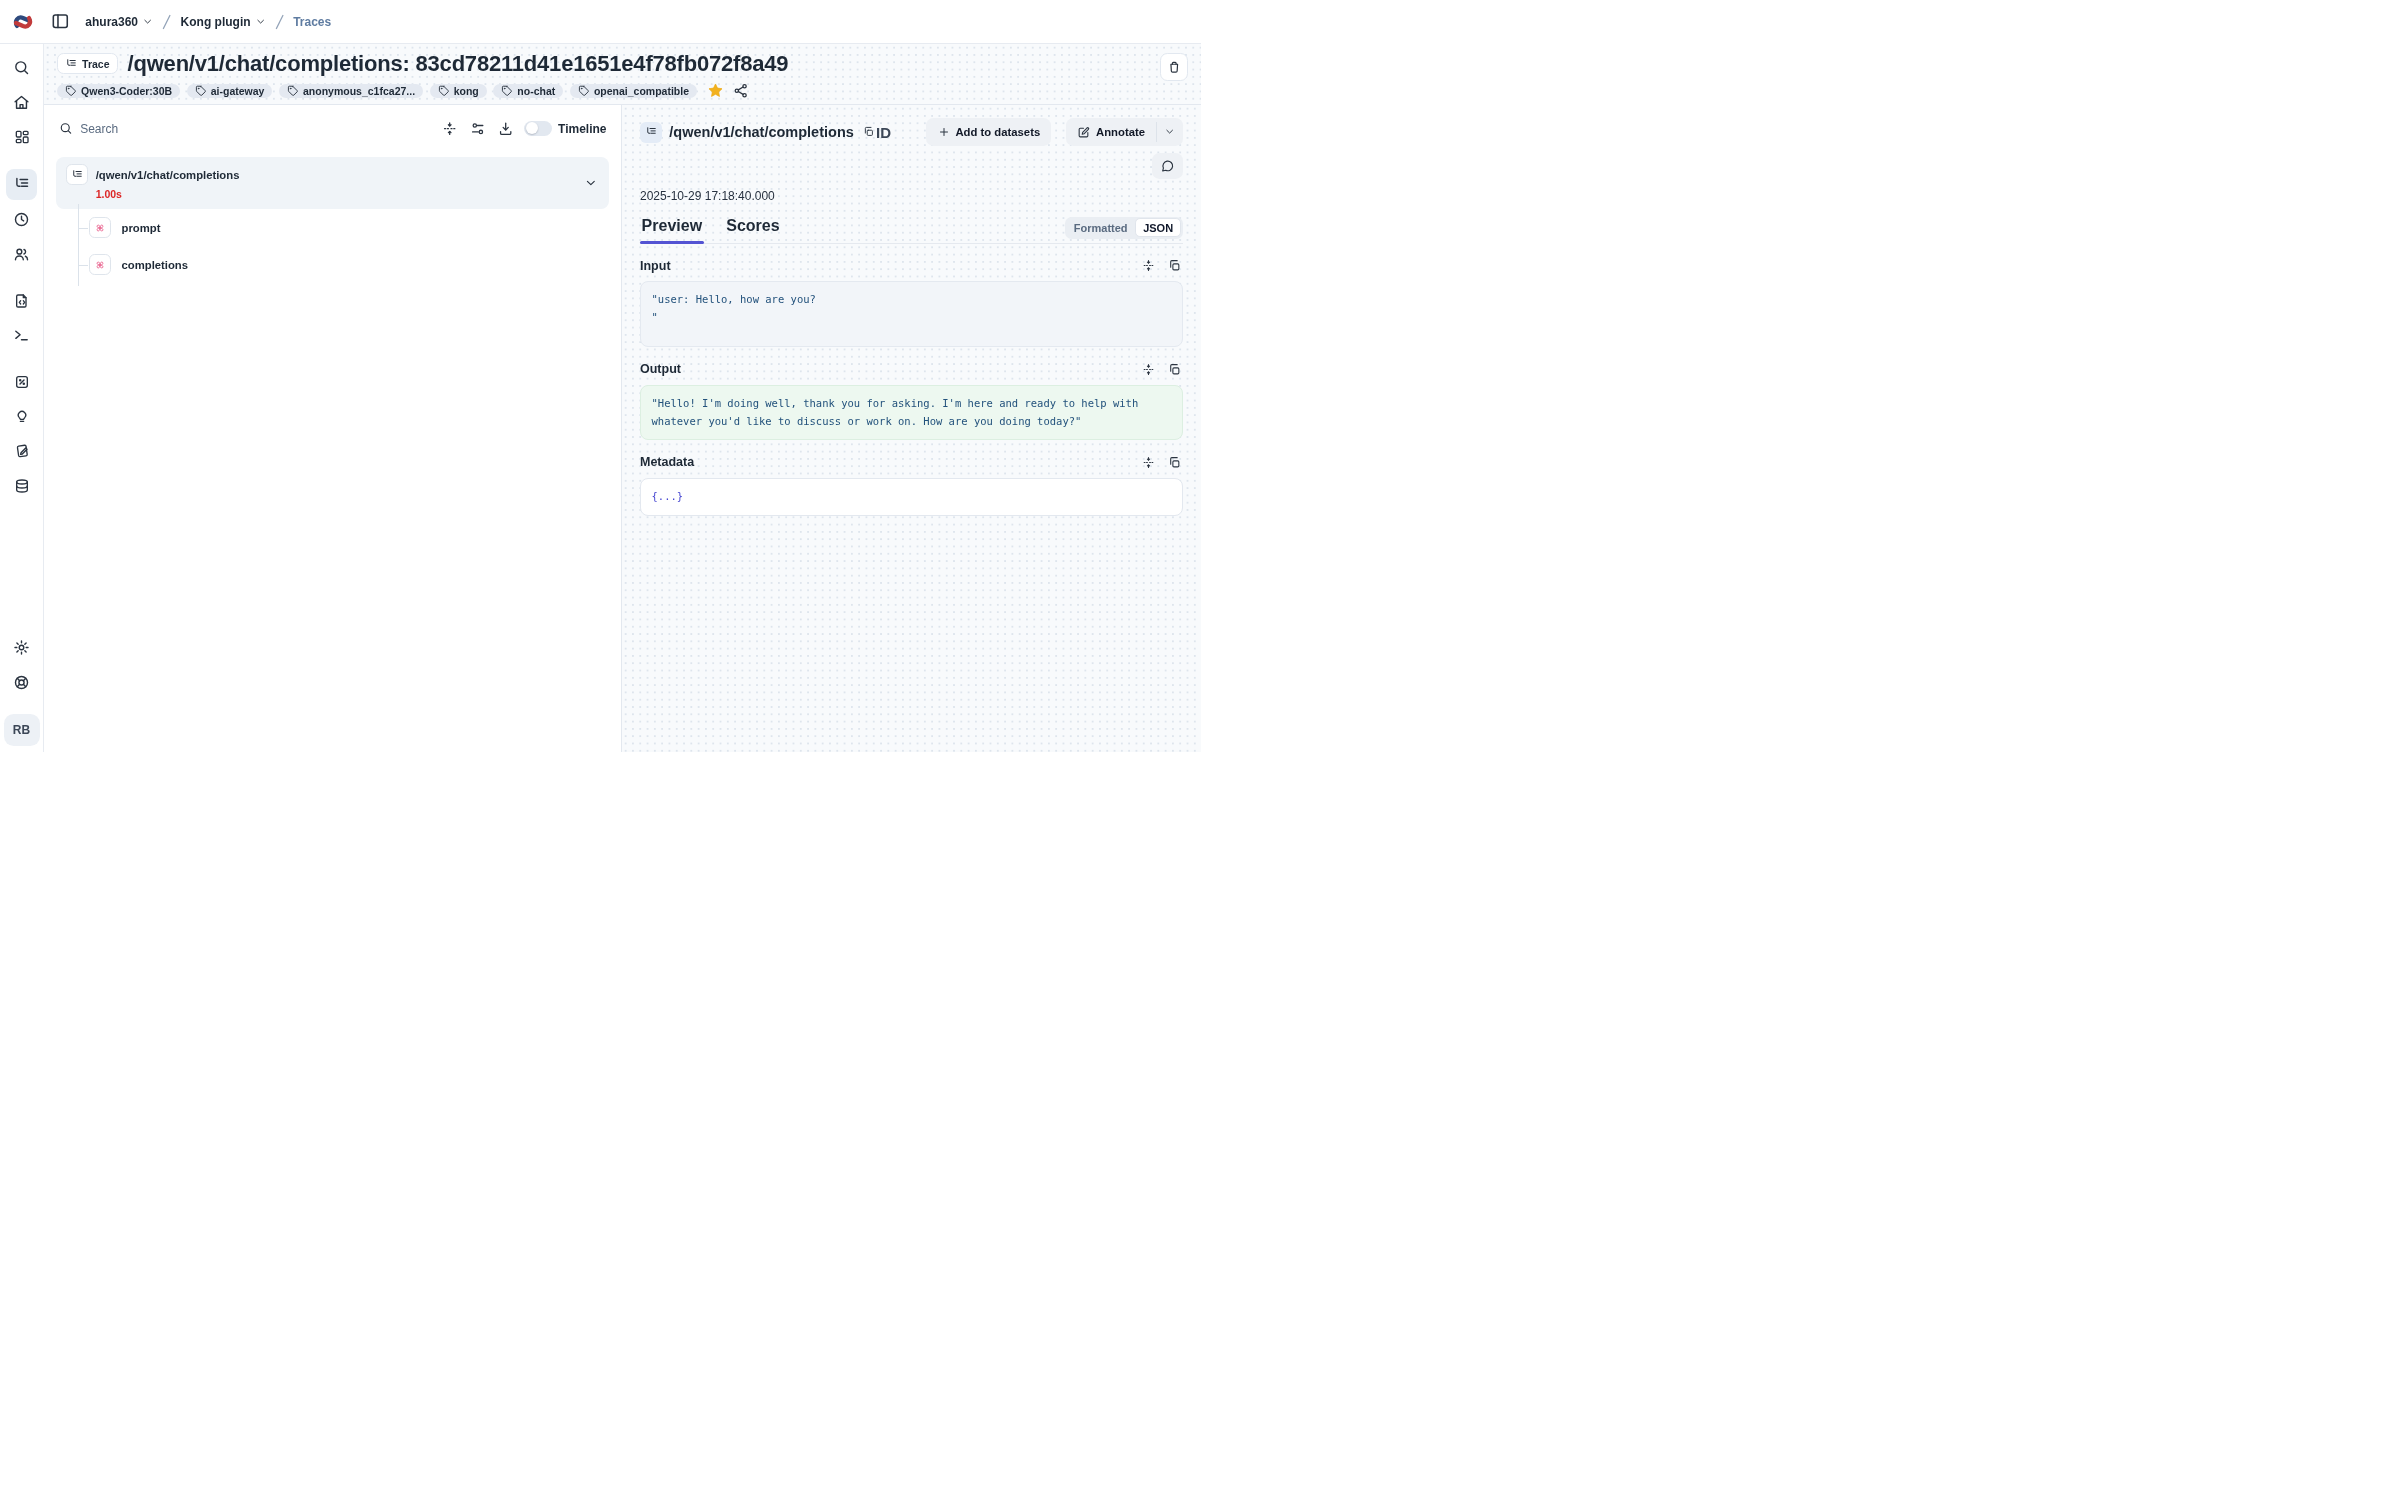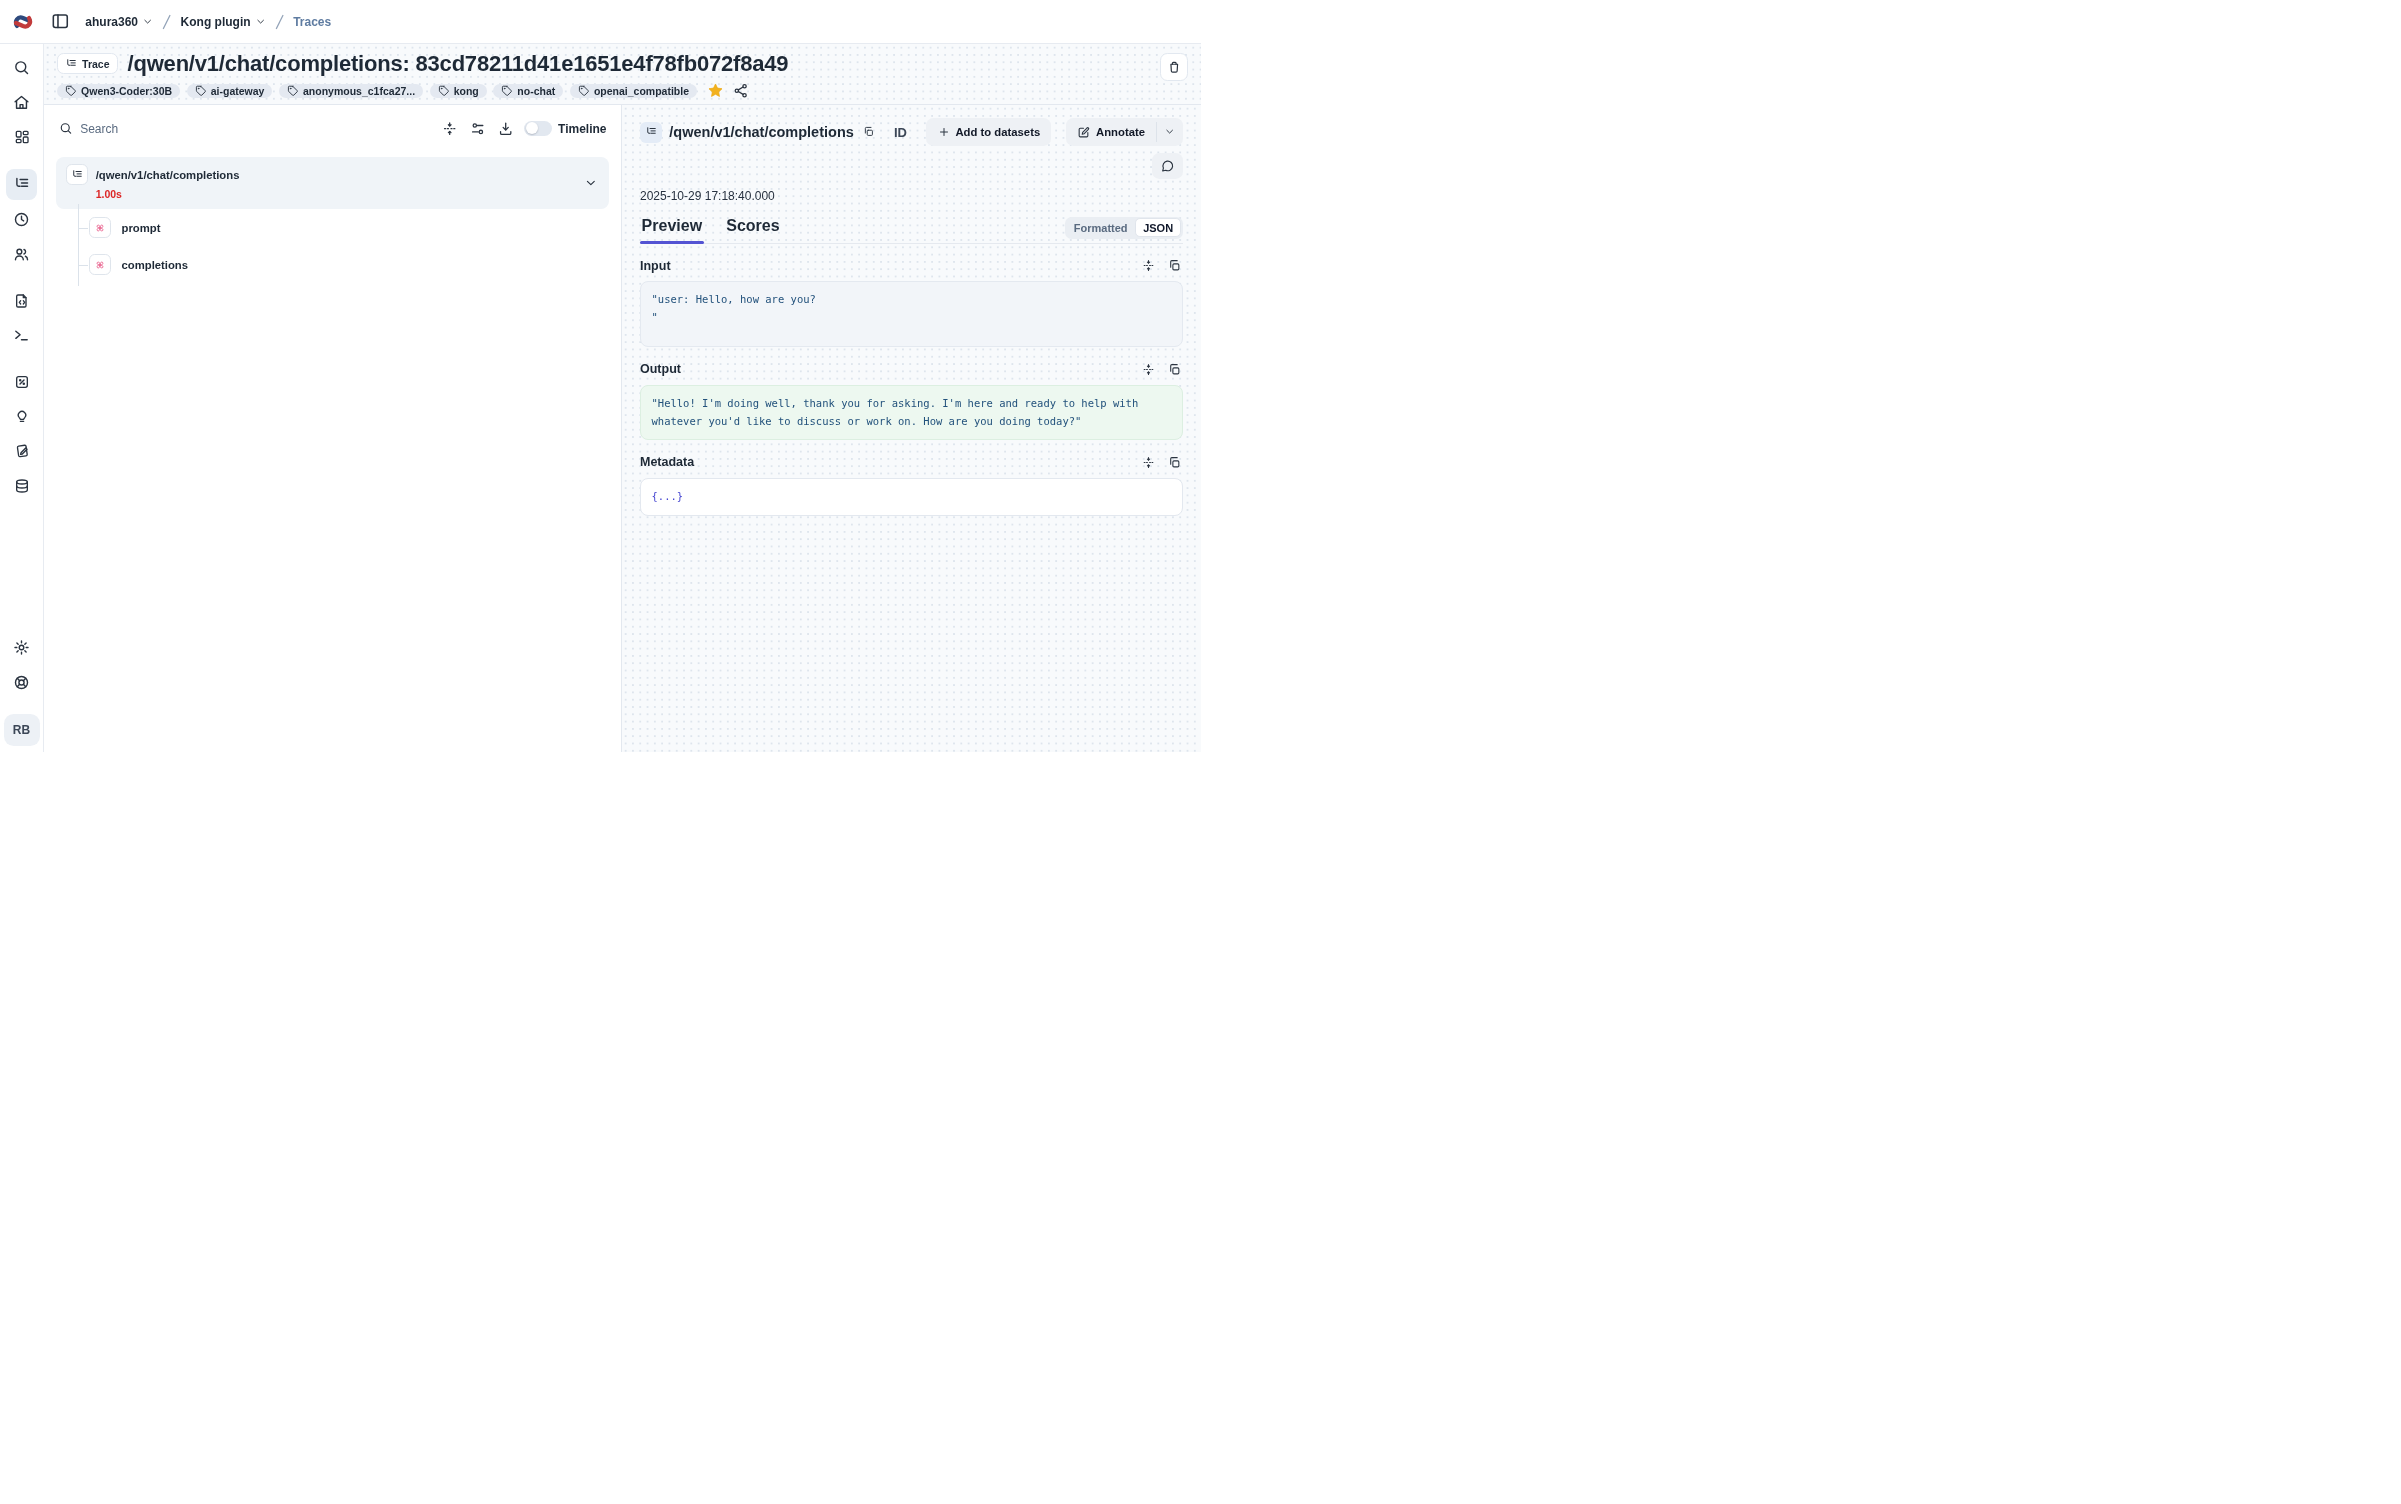--- a/index.html
+++ b/index.html
@@ -81,21 +81,21 @@
   .tree-child { display:flex; align-items:center; gap:11px; padding:8px 0 8px 22px; position:relative; cursor:pointer; }
   .tree-child .hline { position:absolute; left:11.3px; width:10.5px; height:1.2px; background:#dbe2ea; top:50%; }
   .tree-child-label { font-size:11.3px; font-weight:600; }
 
   
   .detail { flex:1; padding:0 18px; position:relative; overflow:hidden; }
   .detail-head { display:flex; align-items:center; gap:7.3px; margin-top:13px; }
   .obs-badge { width:22px; height:21px; background:#e4ecf7; border-radius:5.7px; display:flex;
                align-items:center; justify-content:center; flex:0 0 auto; }
   .detail-title { font-size:14.5px; font-weight:700; white-space:nowrap; }
-  .id-btn { display:flex; align-items:center; gap:20px; font-size:13px; font-weight:700; color:#3c4757;
+  .id-btn { display:flex; align-items:center; gap:2px; font-size:15px; font-weight:700; color:#3c4757;
             cursor:pointer; margin-left:1.6px; }
   .head-spacer { flex:1; }
   .btn { display:inline-flex; align-items:center; gap:5.7px; background:#eef1f5; border:none;
          border-radius:7.3px; font-size:11.3px; font-weight:700; color:#111827; padding:0 11.3px;
          height:28px; cursor:pointer; font-family:"Liberation Sans", sans-serif; }
   .btn-group { display:inline-flex; align-items:stretch; background:#eef1f5; border-radius:7.3px; }
   .btn-group .btn { background:transparent; }
   .btn-group .divider { width:0.8px; background:#dde3ea; margin:4px 0; }
   .btn-group .chev { display:flex; align-items:center; padding:0 7.3px; cursor:pointer; }
   .comment-row { display:flex; justify-content:flex-end; margin-top:7.3px; }

